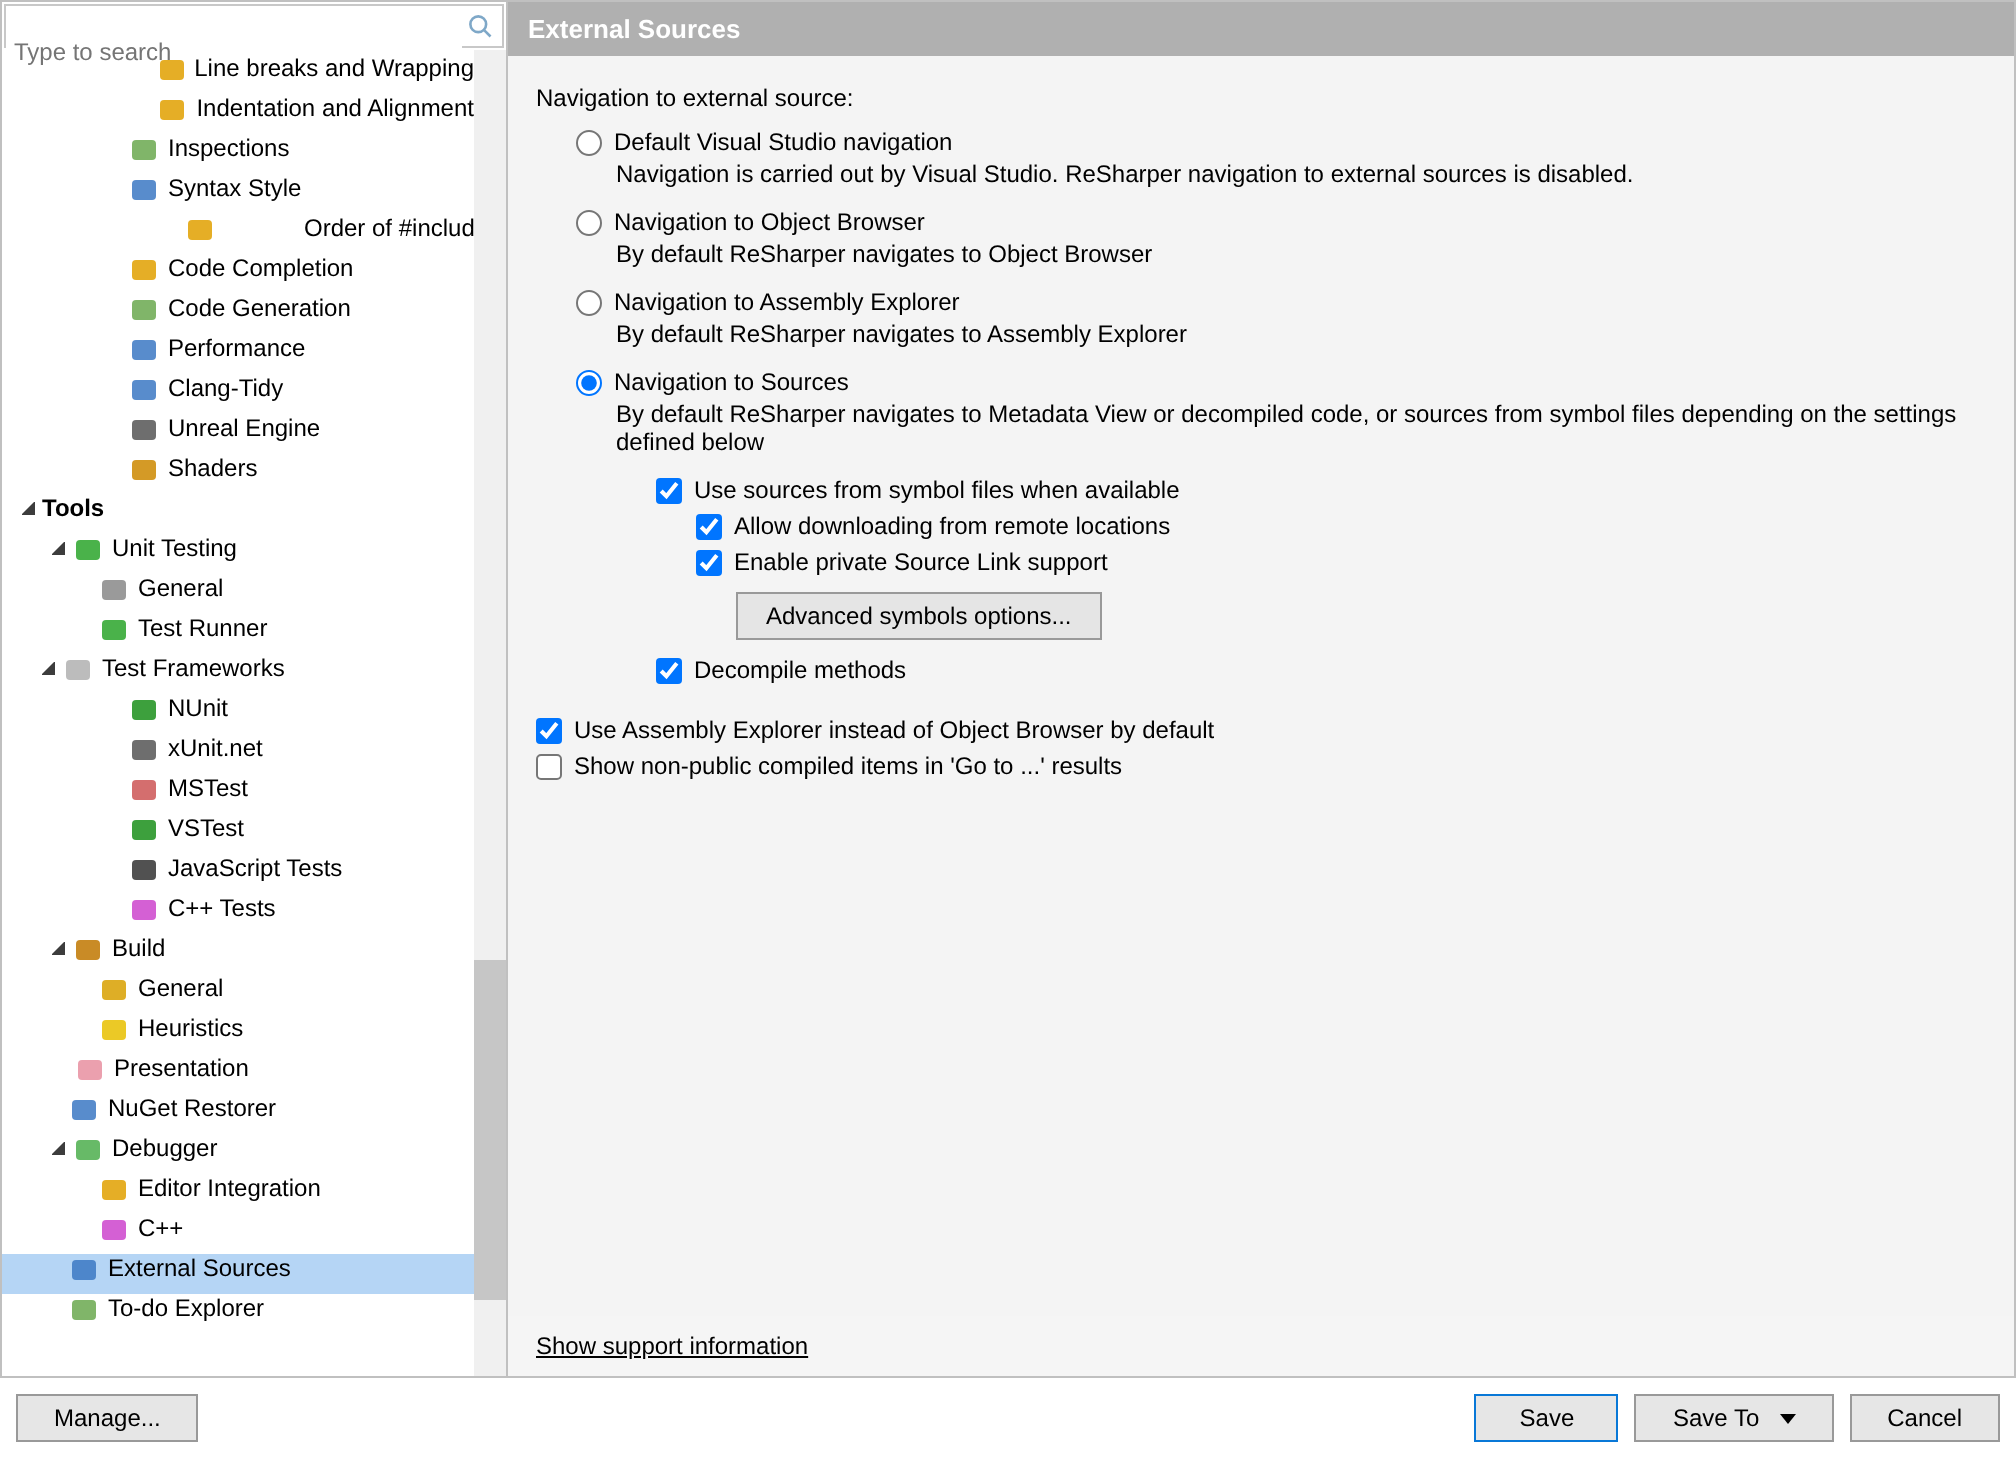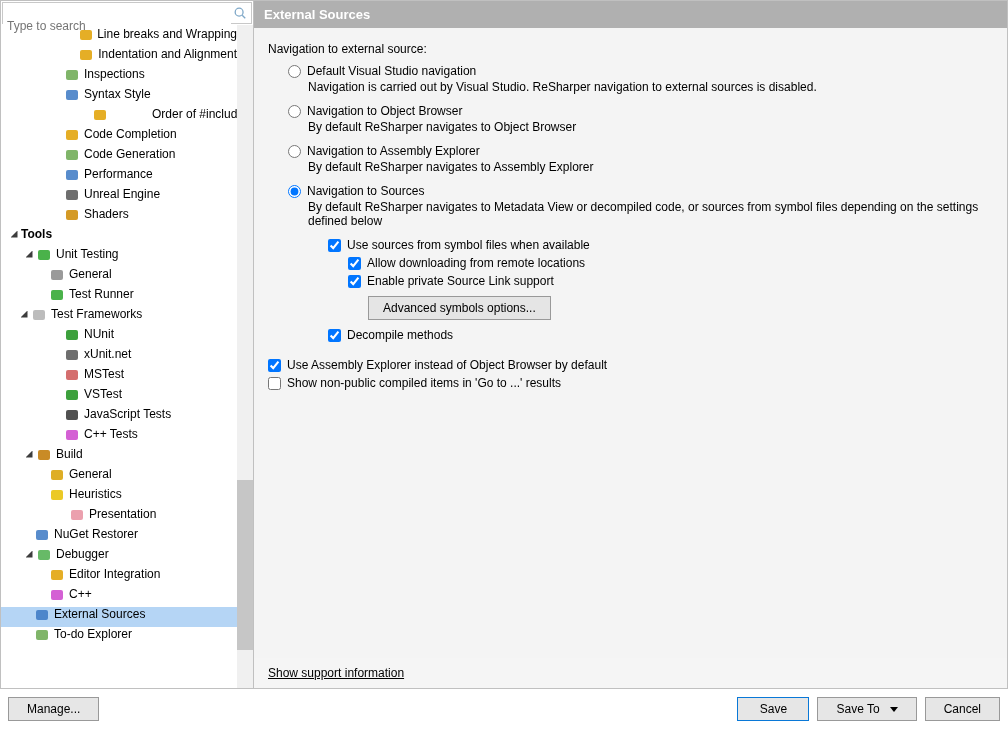--- a/index.html
+++ b/index.html
@@ -297,20 +297,29 @@
             <svg width="14" height="14" viewBox="0 0 14 14">
               <rect x="1" y="2" width="12" height="10" rx="2" fill="#3b78c3" opacity="0.85"></rect>
             </svg>
           </span>
           <span class="tree-label">Performance</span>
         </div>
         <div class="tree-item" style="padding-left: 51px;">
           <span class="arrow-placeholder"></span>
           <span class="tree-icon">
             <svg width="14" height="14" viewBox="0 0 14 14">
+              <rect x="1" y="2" width="12" height="10" rx="2" fill="#3b78c3" opacity="0.85"></rect>
+            </svg>
+          </span>
+          <span class="tree-label">Clang-Tidy</span>
+        </div>
+        <div class="tree-item" style="padding-left: 51px;">
+          <span class="arrow-placeholder"></span>
+          <span class="tree-icon">
+            <svg width="14" height="14" viewBox="0 0 14 14">
               <rect x="1" y="2" width="12" height="10" rx="2" fill="#555" opacity="0.85"></rect>
             </svg>
           </span>
           <span class="tree-label">Unreal Engine</span>
         </div>
         <div class="tree-item" style="padding-left: 51px;">
           <span class="arrow-placeholder"></span>
           <span class="tree-icon">
             <svg width="14" height="14" viewBox="0 0 14 14">
               <rect x="1" y="2" width="12" height="10" rx="2" fill="#cc8800" opacity="0.85"></rect>
@@ -432,21 +441,21 @@
         </div>
         <div class="tree-item" style="padding-left: 36px;">
           <span class="arrow-placeholder"></span>
           <span class="tree-icon">
             <svg width="14" height="14" viewBox="0 0 14 14">
               <rect x="1" y="2" width="12" height="10" rx="2" fill="#e8c000" opacity="0.85"></rect>
             </svg>
           </span>
           <span class="tree-label">Heuristics</span>
         </div>
-        <div class="tree-item" style="padding-left: 56px;">
+        <div class="tree-item" style="padding-left: 24px;">
           <span class="arrow-placeholder"></span>
           <span class="tree-icon">
             <svg width="14" height="14" viewBox="0 0 14 14">
               <rect x="1" y="2" width="12" height="10" rx="2" fill="#e88fa0" opacity="0.85"></rect>
             </svg>
           </span>
           <span class="tree-label">Presentation</span>
         </div>
         <div class="tree-item" style="padding-left: 21px;">
           <span class="arrow-placeholder"></span>

